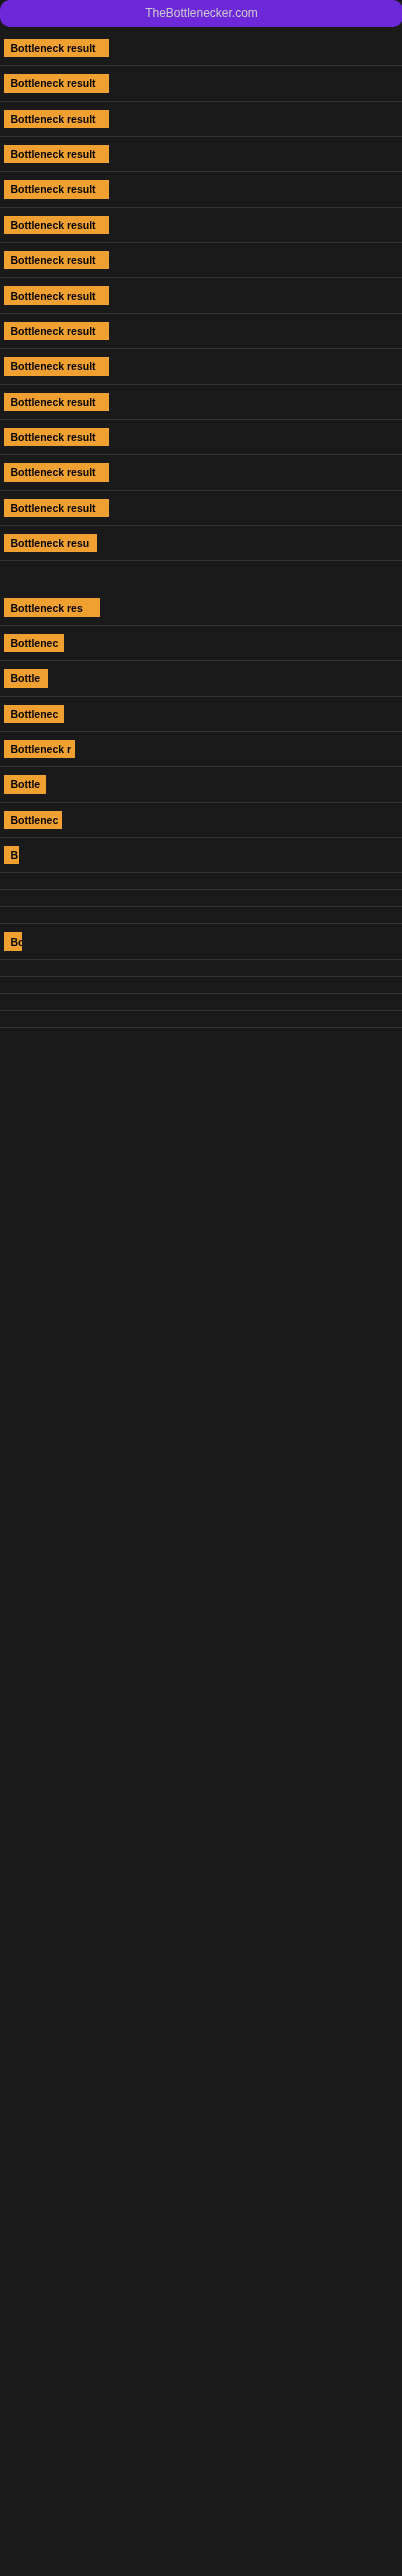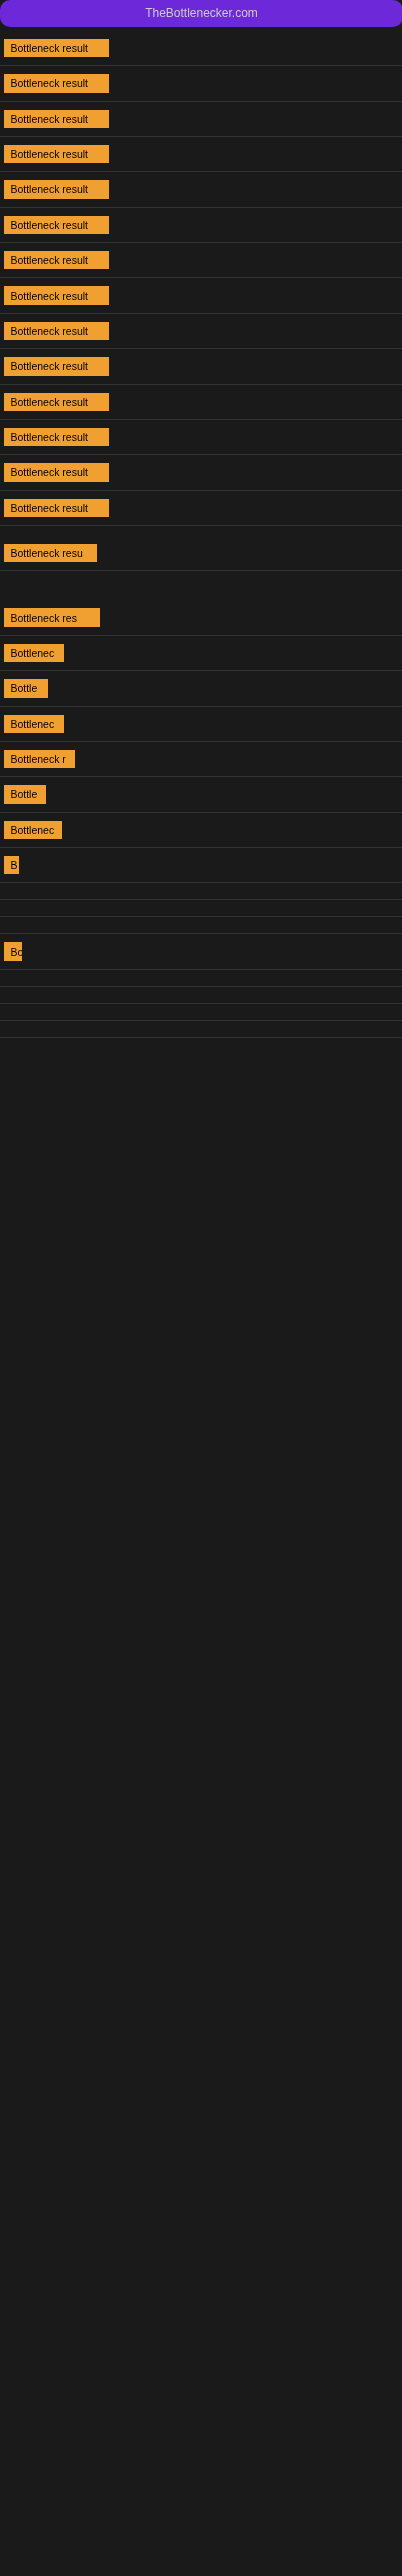--- a/index.html
+++ b/index.html
@@ -29,21 +29,21 @@
       display: flex;
       align-items: center;
       padding: 8px 0 8px 4px;
       border-bottom: 0.8px solid #333;
     }
 
     .bottleneck-badge {
       background-color: #f0a030;
       color: #000;
       font-size: 10.5px;
-      font-weight: normal;
+      font-weight: bold;
       padding: 3.2px 6.4px;
       white-space: nowrap;
       overflow: hidden;
       display: inline-block;
     }
 
     .items-container {
       padding-top: 4px;
     }
   </style>
@@ -91,21 +91,21 @@
     <div class="bottleneck-item">
       <span class="bottleneck-badge" style="width: 105px;">Bottleneck result</span>
     </div>
     <div class="bottleneck-item">
       <span class="bottleneck-badge" style="width: 105px;">Bottleneck result</span>
     </div>
     <div class="bottleneck-item">
       <span class="bottleneck-badge" style="width: 105px;">Bottleneck result</span>
     </div>
     <div class="bottleneck-item">
-      <span class="bottleneck-badge" style="width: 93px; margin-top: 10px;">Bottleneck resu</span>
+      <span class="bottleneck-badge" style="width: 93px;">Bottleneck resu</span>
     </div>
     <div class="bottleneck-item">
       <span class="bottleneck-badge" style="width: 96px; margin-top: 29px;">Bottleneck res</span>
     </div>
     <div class="bottleneck-item">
       <span class="bottleneck-badge" style="width: 60px;">Bottlenec</span>
     </div>
     <div class="bottleneck-item">
       <span class="bottleneck-badge" style="width: 44px;">Bottle</span>
     </div>

